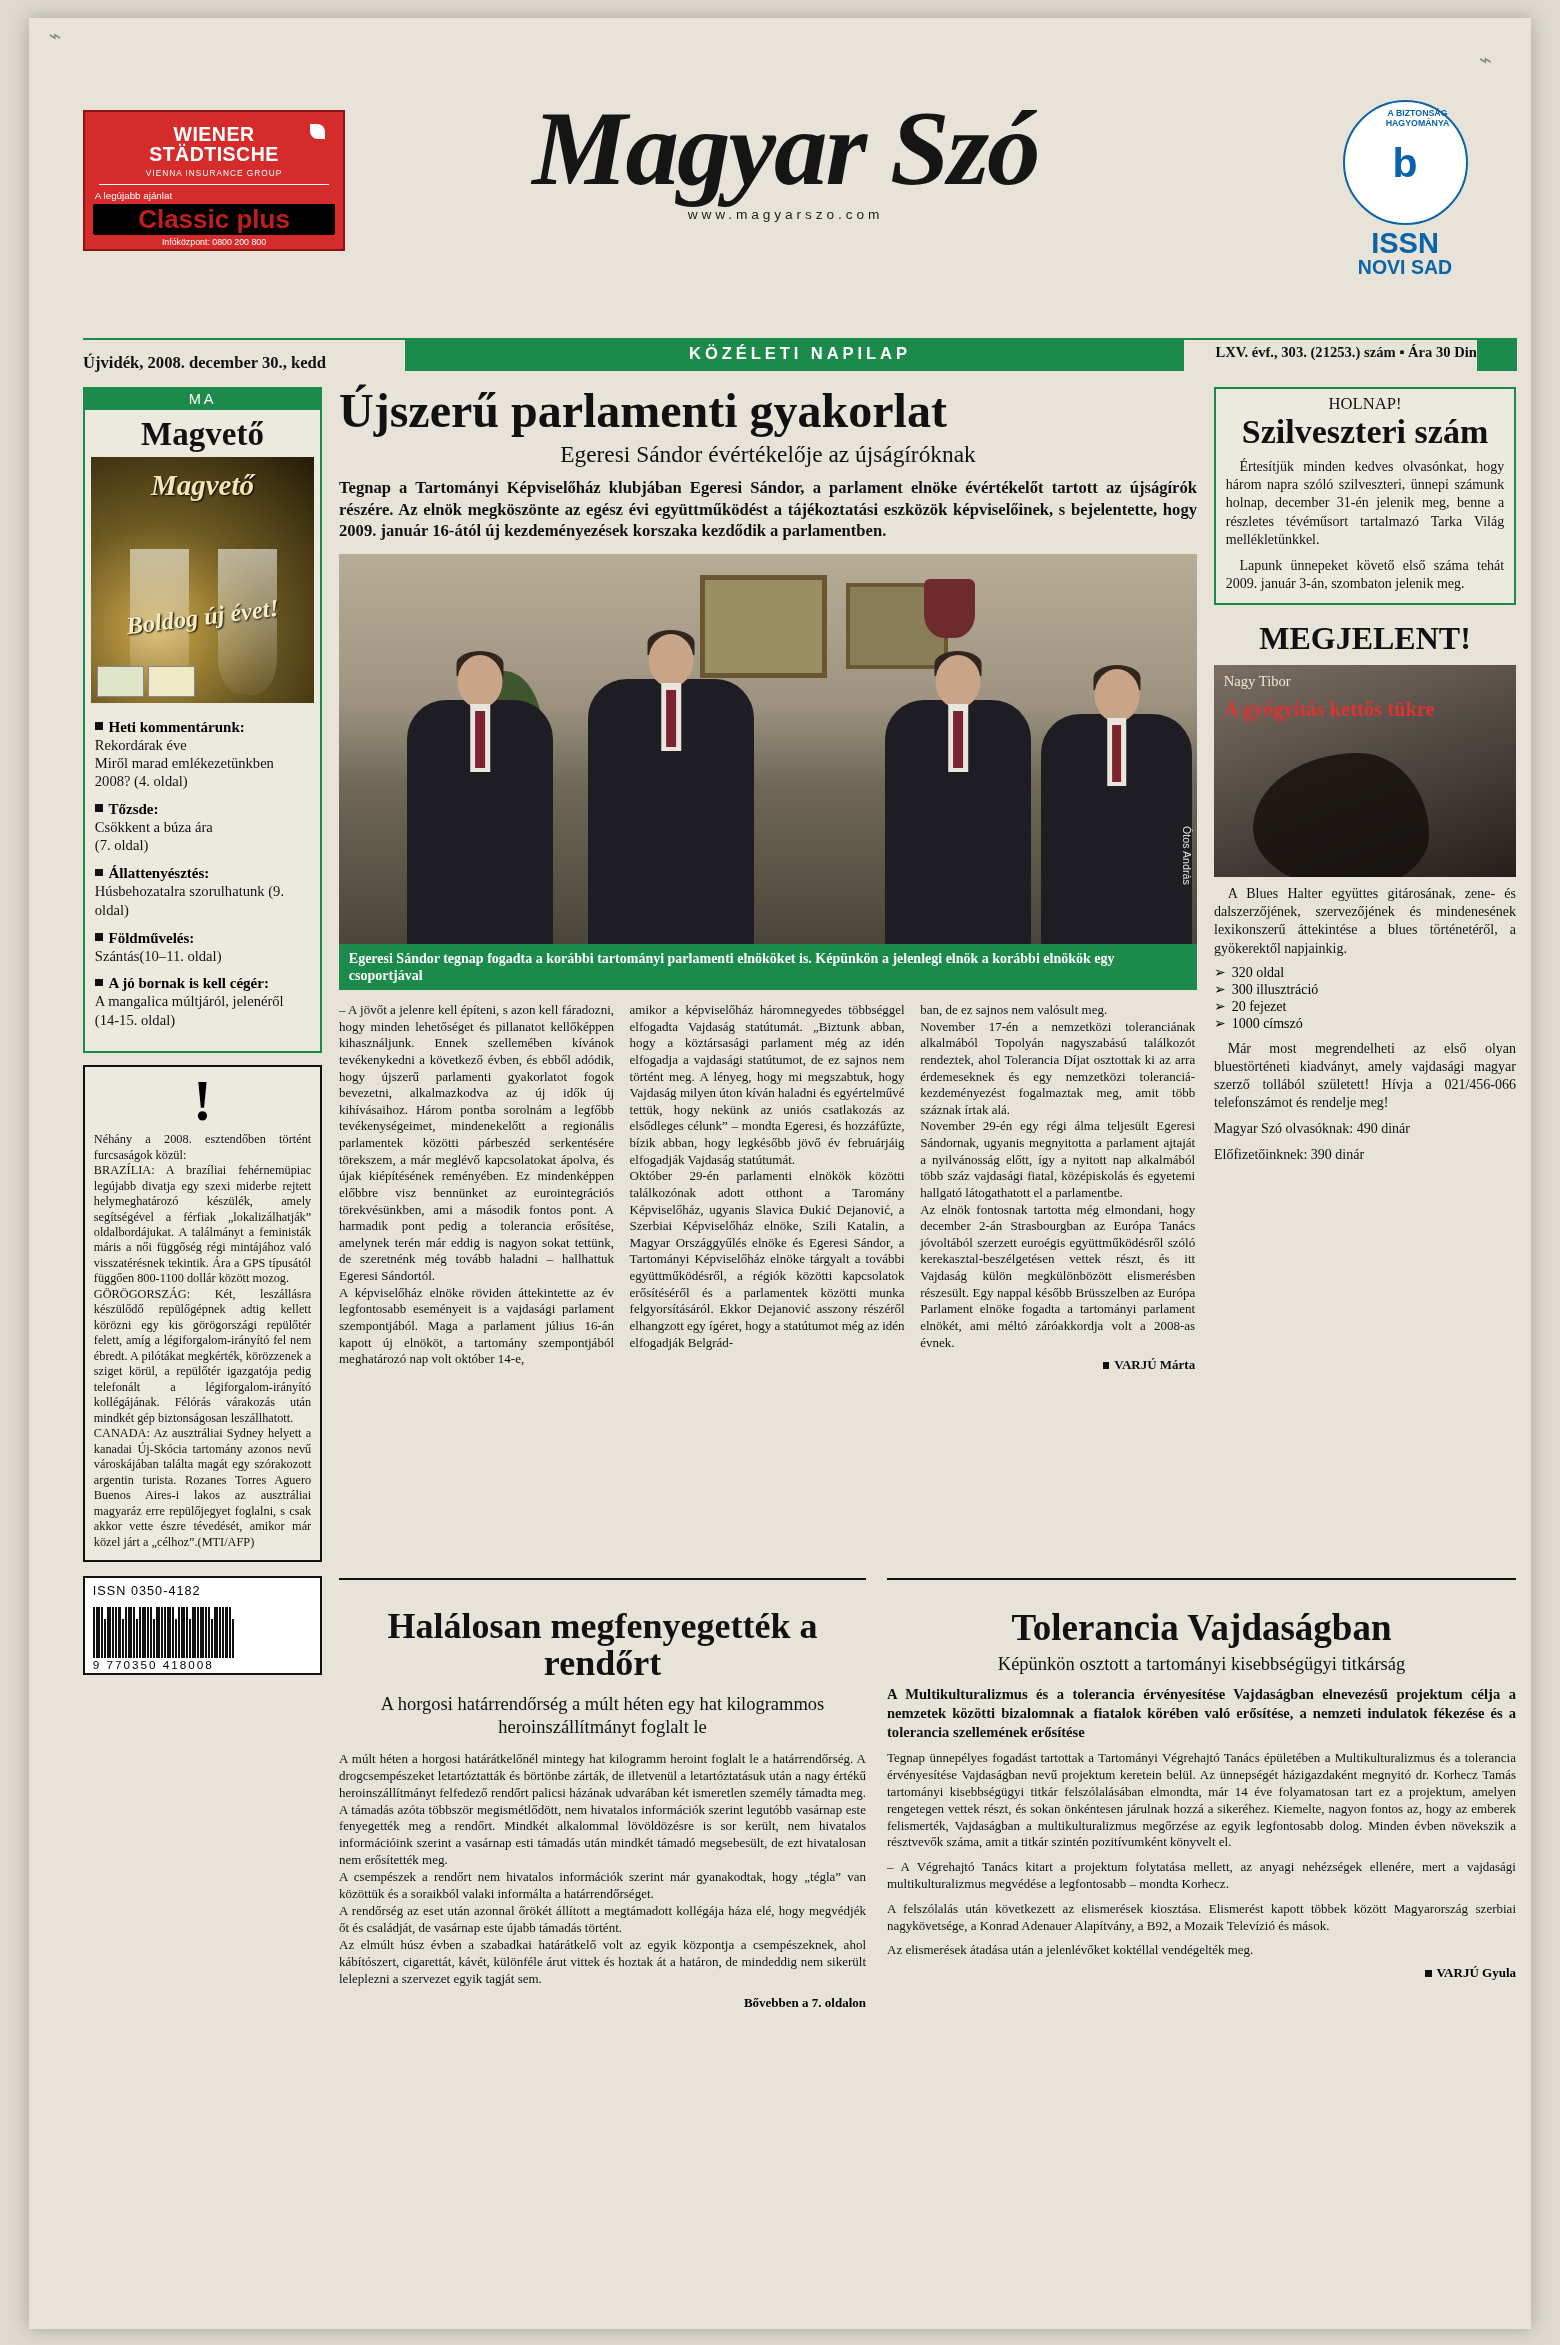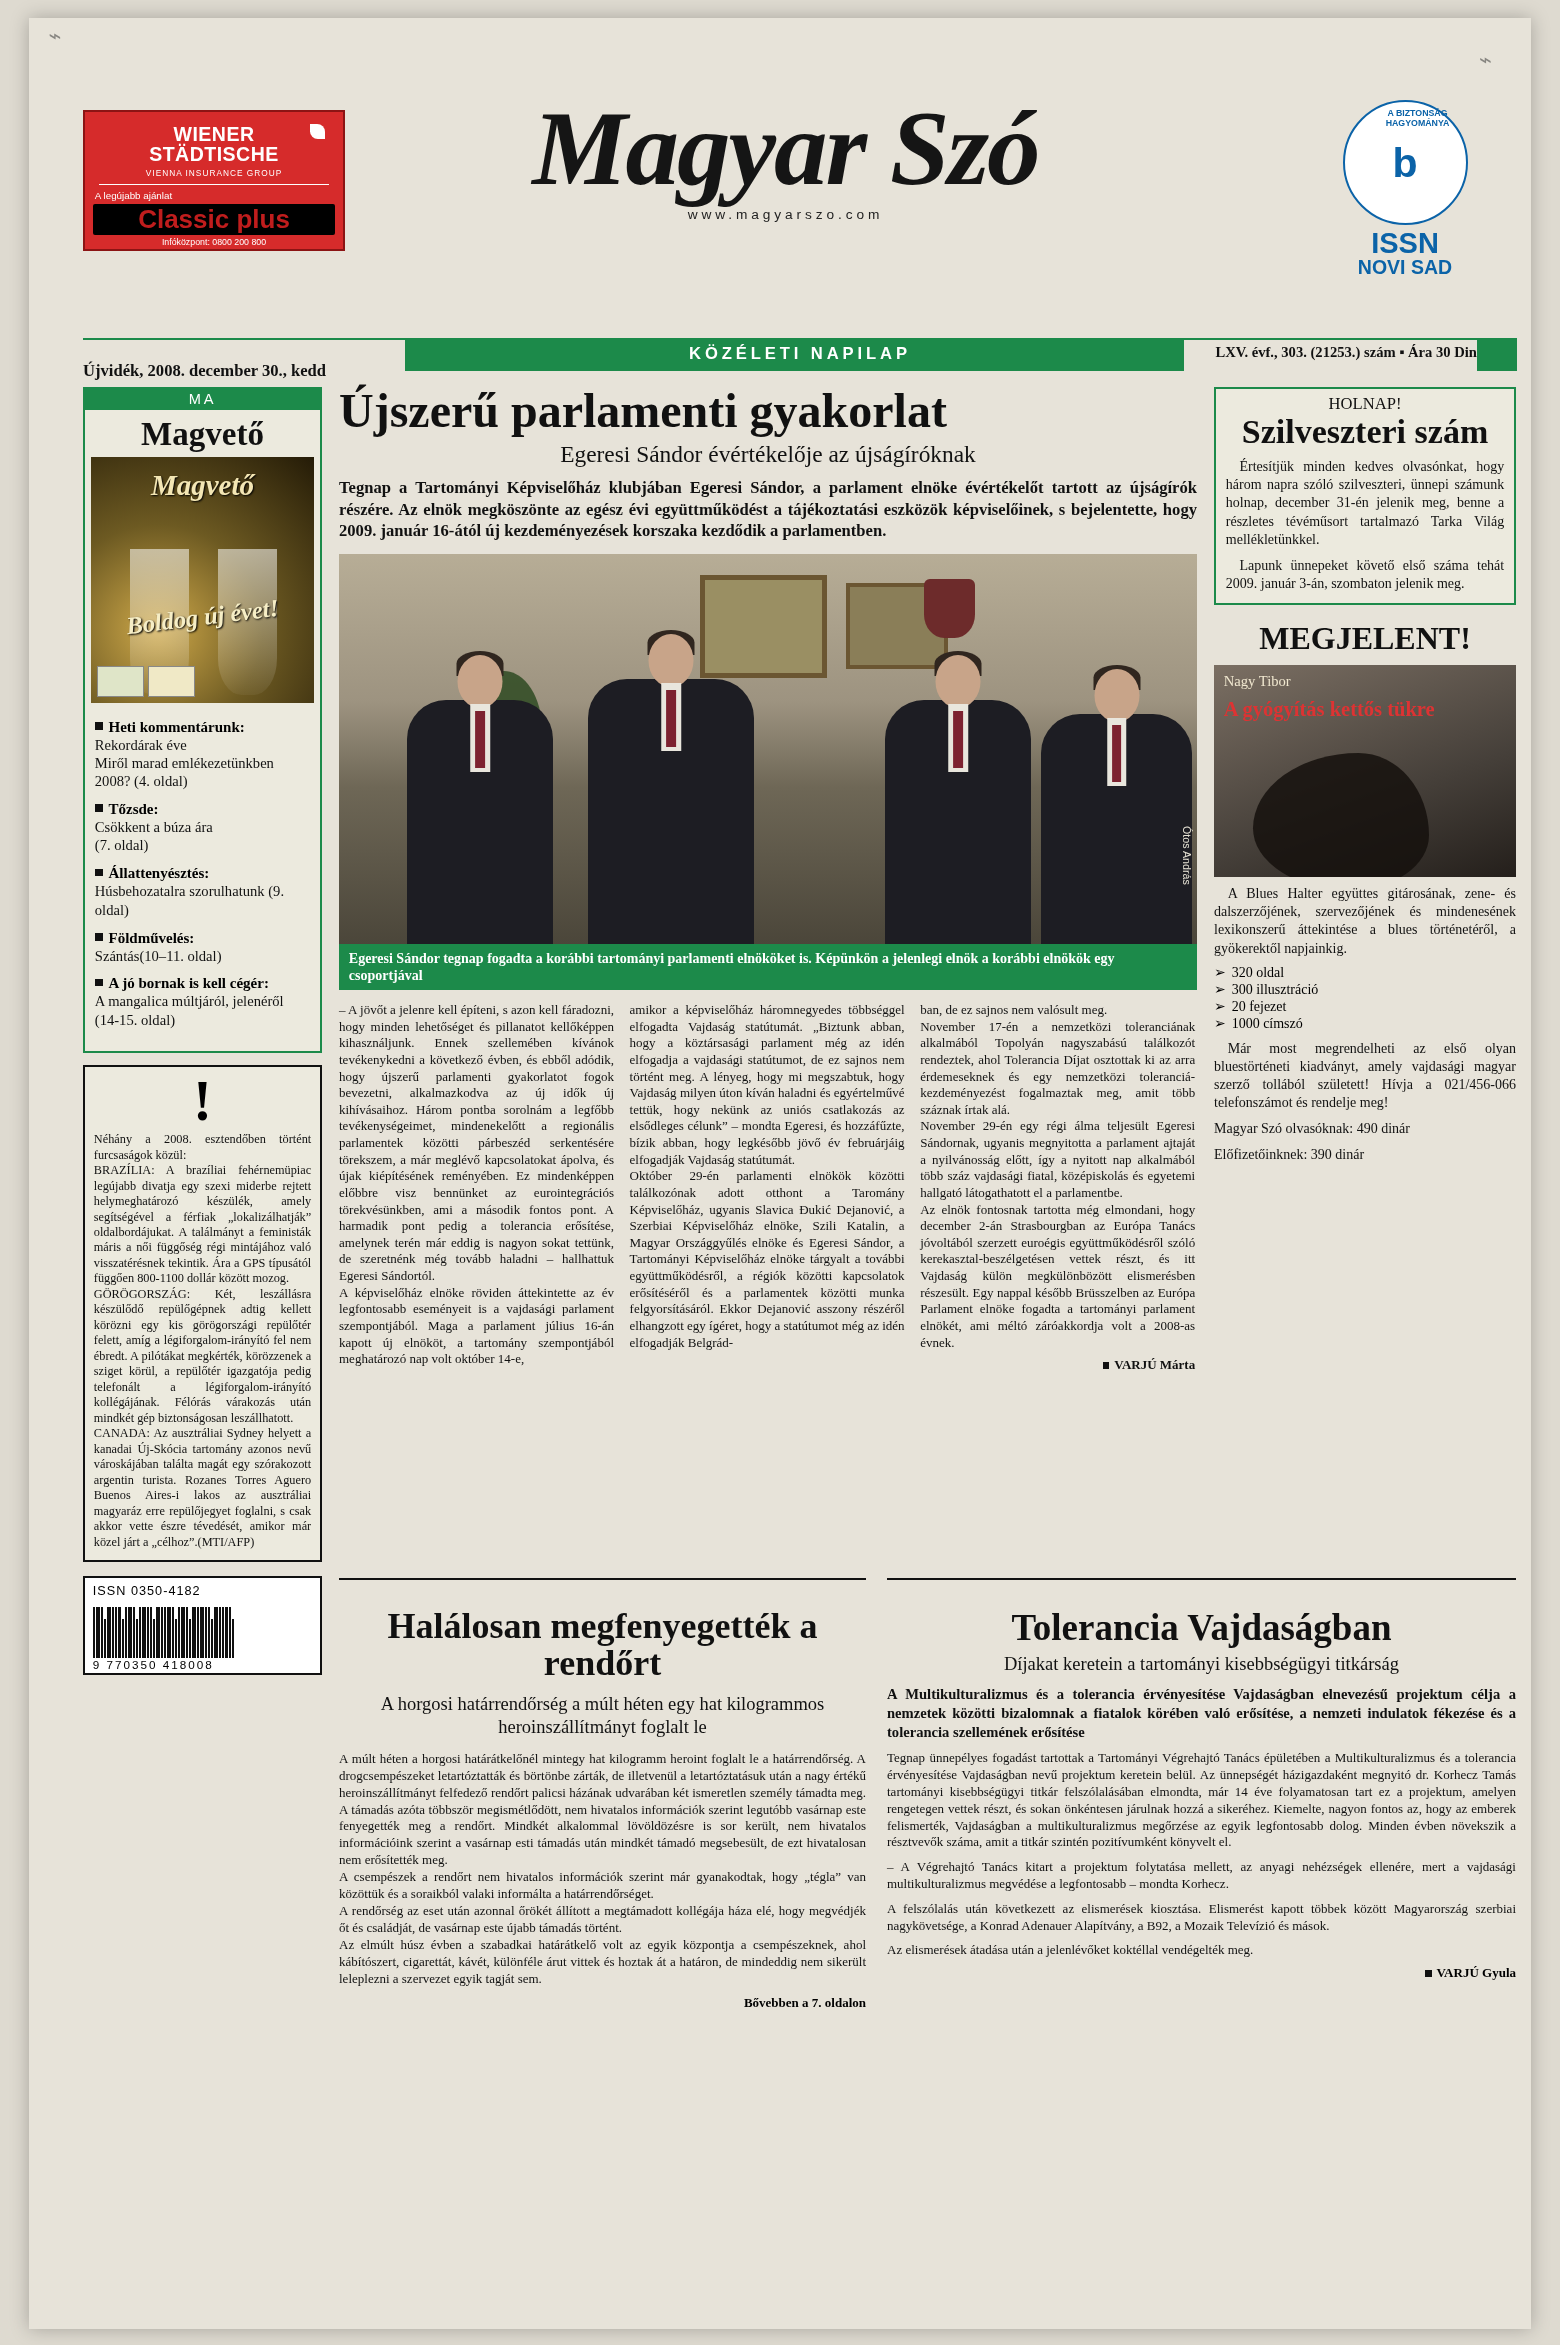--- a/index.html
+++ b/index.html
@@ -37,21 +37,21 @@
   .ddor-arc{position:absolute;left:0;top:0;width:121px;height:121px;}
   .ddor-arc span{position:absolute;font-family:"Liberation Sans",sans-serif;font-size:8.8px;font-weight:bold;color:#0b63a8;}
   .ddor-name{font-family:"Liberation Sans",sans-serif;font-weight:bold;font-size:29px;color:#0b63a8;line-height:1;margin-top:3.9px;}
   .ddor-sub{font-family:"Liberation Sans",sans-serif;font-weight:bold;font-size:19.5px;color:#0b63a8;line-height:1;}
 
   
   .greenbar{position:absolute;left:54px;top:320px;width:1434px;height:33px;background:#1c8a4a;}
   .greenbar .center{position:absolute;left:0;right:0;top:6.8px;text-align:center;color:#fff;
      font-family:"Liberation Sans",sans-serif;font-weight:bold;font-size:16.6px;letter-spacing:3.9px;}
   .bar-left{position:absolute;left:54px;top:322px;width:322px;height:29px;background:#e7e3d9;color:#111;
-     font-family:"Liberation Serif",serif;font-weight:bold;font-size:16.6px;padding-top:21px;text-align:left;}
+     font-family:"Liberation Serif",serif;font-weight:bold;font-size:16.6px;padding-top:13px;text-align:left;}
   .bar-right{position:absolute;right:54px;top:322px;width:293px;height:29px;background:#e7e3d9;color:#111;
      font-family:"Liberation Serif",serif;font-weight:bold;font-size:14.6px;padding-top:4.9px;text-align:right;}
 
   
   .colL{position:absolute;left:54px;top:369px;width:239px;}
   .colC{position:absolute;left:310px;top:369px;width:858px;}
   .colR{position:absolute;left:1185px;top:369px;width:302px;}
 
   
   .ma-box{border:2px solid #1c8a4a;background:#eceade;}
@@ -384,21 +384,21 @@
       <p>Már most megrendelheti az első olyan bluestörténeti kiadványt, amely vajdasági magyar szerző tollából született! Hívja a 021/456-066 telefonszámot és rendelje meg!</p>
       <p style="text-indent:0">Magyar Szó olvasóknak: 490 dinár</p>
       <p style="text-indent:0">Előfizetőinknek: 390 dinár</p>
     </div>
   </div>
 
   <div class="divline" style="left:858px;top:1560px;width:629px;height:2.9px;"></div>
 
   <div class="tolerancia">
     <div class="tol-t">Tolerancia Vajdaságban</div>
-    <div class="tol-s">Díjakat keretein a tartományi kisebbségügyi titkárság</div>
+    <div class="tol-s">Képünkön osztott a tartományi kisebbségügyi titkárság</div>
     <div class="tol-lead">A Multikulturalizmus és a tolerancia érvényesítése Vajdaságban elnevezésű projektum célja a nemzetek közötti bizalomnak a fiatalok körében való erősítése, a nemzeti indulatok fékezése és a tolerancia szellemének erősítése</div>
     <div class="tol-body">Tegnap ünnepélyes fogadást tartottak a Tartományi Végrehajtó Tanács épületében a Multikulturalizmus és a tolerancia érvényesítése Vajdaságban nevű projektum keretein belül. Az ünnepségét házigazdaként megnyitó dr. Korhecz Tamás tartományi kisebbségügyi titkár felszólalásában elmondta, már 14 éve folyamatosan tart ez a projektum, amelyen rengetegen vettek részt, és sokan önkéntesen járulnak hozzá a sikeréhez. Kiemelte, nagyon fontos az, hogy az emberek felismerték, Vajdaságban a multikulturalizmus megőrzése az egyik legfontosabb dolog. Minden évben növekszik a résztvevők száma, amit a titkár szintén pozitívumként könyvelt el.</div>
     <div class="tol-body">– A Végrehajtó Tanács kitart a projektum folytatása mellett, az anyagi nehézségek ellenére, mert a vajdasági multikulturalizmus megvédése a legfontosabb – mondta Korhecz.</div>
     <div class="tol-body">A felszólalás után következett az elismerések kiosztása. Elismerést kapott többek között Magyarország szerbiai nagykövetsége, a Konrad Adenauer Alapítvány, a B92, a Mozaik Televízió és mások.</div>
     <div class="tol-body">Az elismerések átadása után a jelenlévőket koktéllal vendégelték meg.</div>
     <div class="tol-sig">
       <span class="sq-b"></span><span>VARJÚ Gyula</span>
     </div>
   </div>
 

